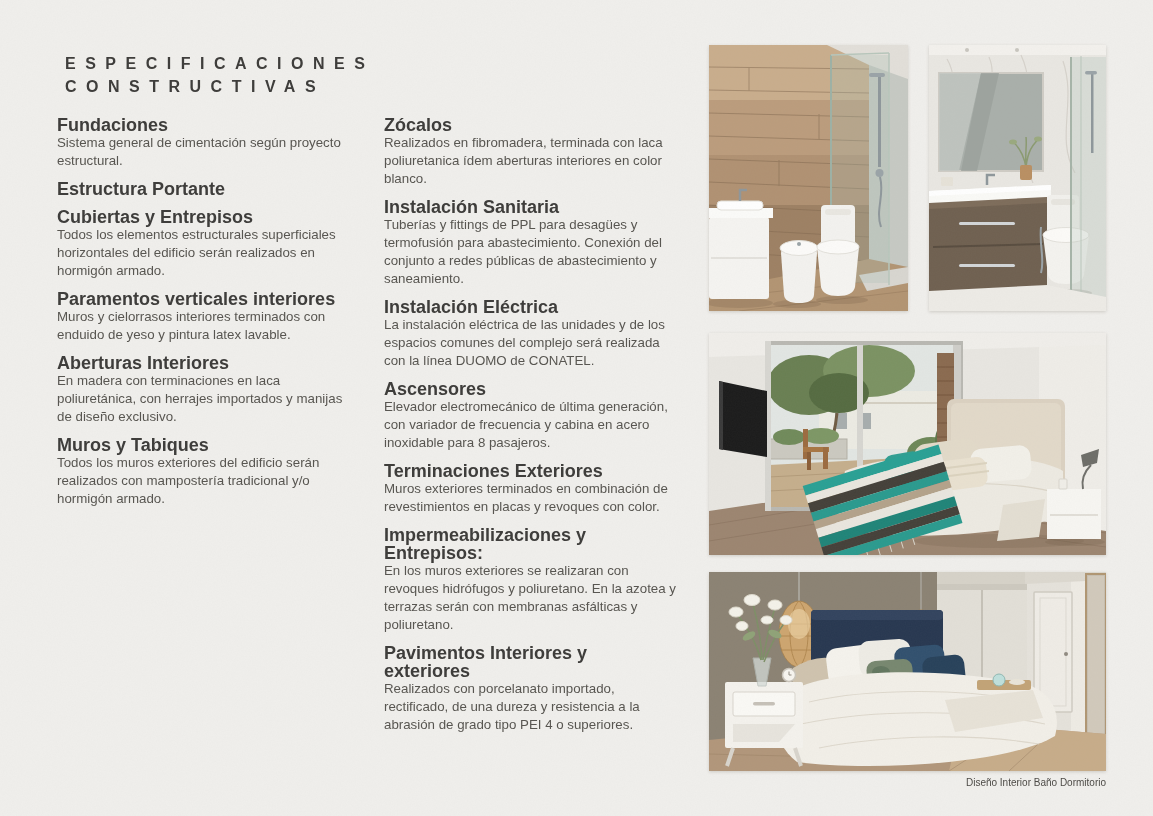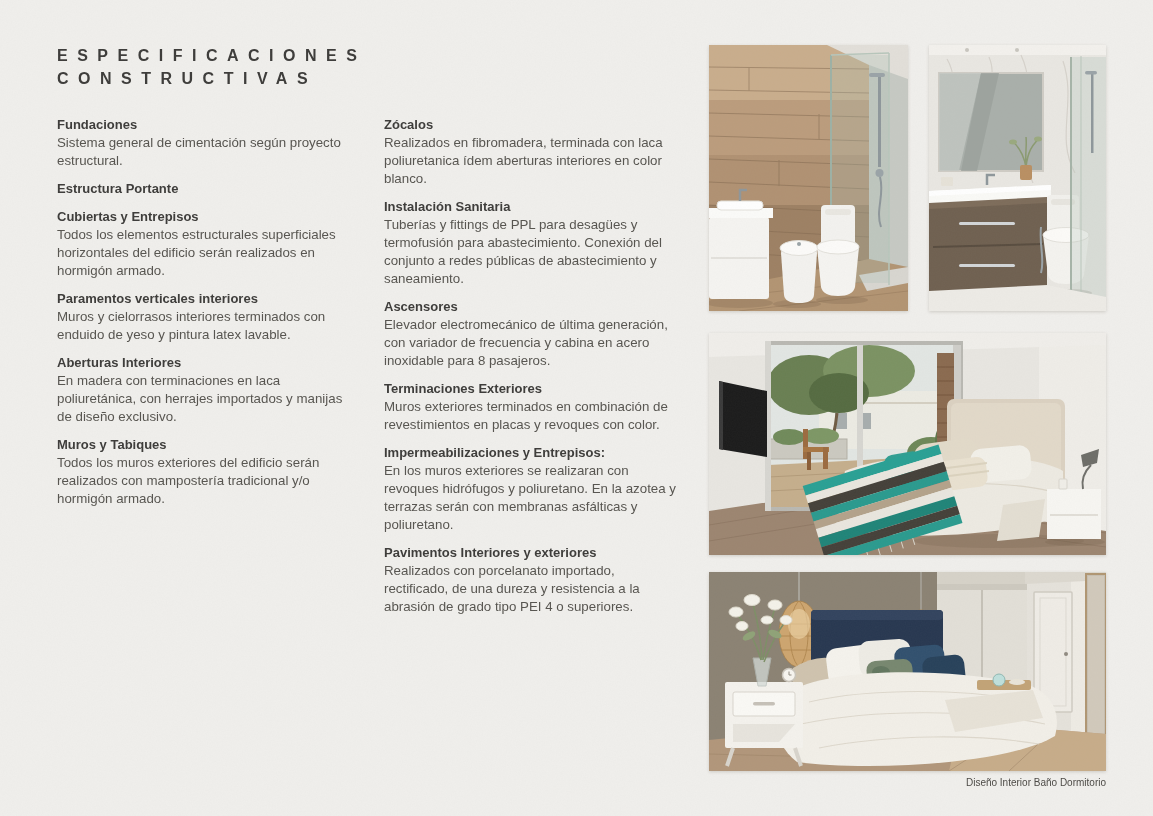--- a/index.html
+++ b/index.html
@@ -3,29 +3,29 @@
 <meta charset="utf-8">
 <style>
   html,body{margin:0;padding:0;background:#dddbd6}
   .page{
     position:relative;width:1153px;height:816px;overflow:hidden;
     background:var(--page-bg,#f0efec);
     font-family:"Liberation Sans",sans-serif;
   }
   .grain{position:absolute;left:0;top:0;z-index:6;pointer-events:none}
   .title{
-    position:absolute;left:57px;top:44px;margin:0;z-index:2;
+    position:absolute;left:57px;top:44px;margin:8px;z-index:2;
     font-size:16px;font-weight:600;letter-spacing:9.5px;line-height:23px;
     color:var(--heading-text,#3c3b39);white-space:nowrap;
   }
   .col{position:absolute;top:116px;width:293px;z-index:2}
   .col-left{left:57px}
   .col-right{left:384px}
   .spec{margin:0 0 10px 0}
-  .spec h2{margin:0;font-size:13px;line-height:18px;font-weight:700;color:var(--heading-text,#3c3b39)}
+  .spec h2{margin:0;font-size:18px;line-height:18px;font-weight:700;color:var(--heading-text,#3c3b39)}
   .spec p{margin:0;font-size:13.3px;line-height:18px;color:var(--body-text,#56544f)}
   .photo{position:absolute;margin:0;z-index:1;box-shadow:0 1px 3px rgba(90,80,70,.22)}
   .photo svg{display:block;width:100%;height:100%}
   #photo1{left:709px;top:45px;width:199px;height:266px}
   #photo2{left:929px;top:45px;width:177px;height:266px}
   #photo3{left:709px;top:333px;width:397px;height:222px}
   #photo4{left:709px;top:572px;width:397px;height:199px}
   .caption{
     position:absolute;top:777px;right:47px;z-index:2;
     font-size:10px;color:var(--caption-text,#4b4945);
@@ -65,20 +65,24 @@
   </div>
 
   <div class="col col-right">
     <section class="spec">
       <h2>Zócalos</h2>
       <p>Realizados en fibromadera, terminada con laca poliuretanica ídem aberturas interiores en color blanco.</p>
     </section>
     <section class="spec">
       <h2>Instalación Sanitaria</h2>
       <p>Tuberías y fittings de PPL para desagües y termofusión para abastecimiento. Conexión del conjunto a redes públicas de abastecimiento y saneamiento.</p>
+    </section>
+    <section class="spec">
+      <h2>Instalación Eléctrica</h2>
+      <p>La instalación eléctrica de las unidades y de los espacios comunes del complejo será realizada con la línea DUOMO de CONATEL.</p>
     </section>
     <section class="spec">
       <h2>Ascensores</h2>
       <p>Elevador electromecánico de última generación, con variador de frecuencia y cabina en acero inoxidable para 8 pasajeros.</p>
     </section>
     <section class="spec">
       <h2>Terminaciones Exteriores</h2>
       <p>Muros exteriores terminados en combinación de revestimientos en placas y revoques con color.</p>
     </section>
     <section class="spec">

